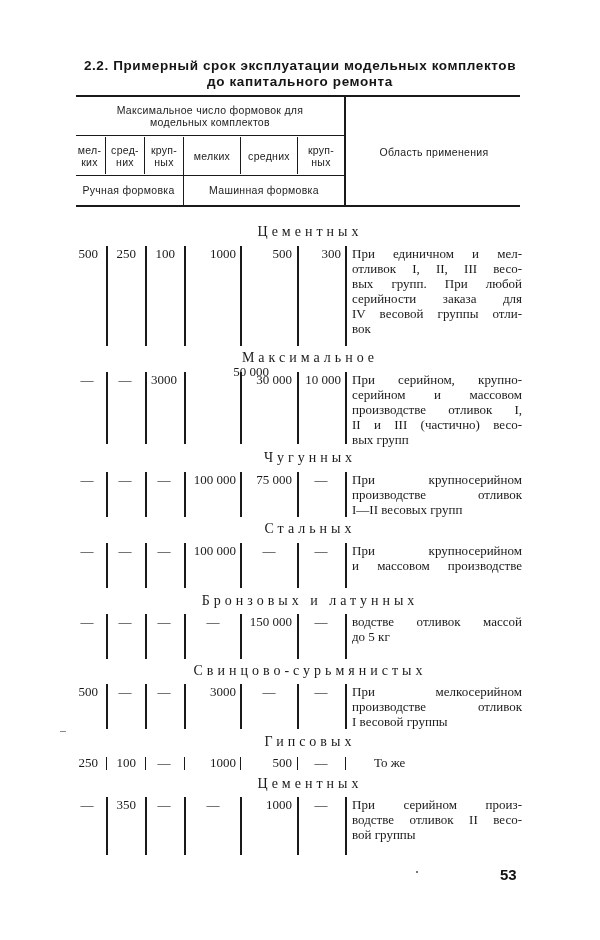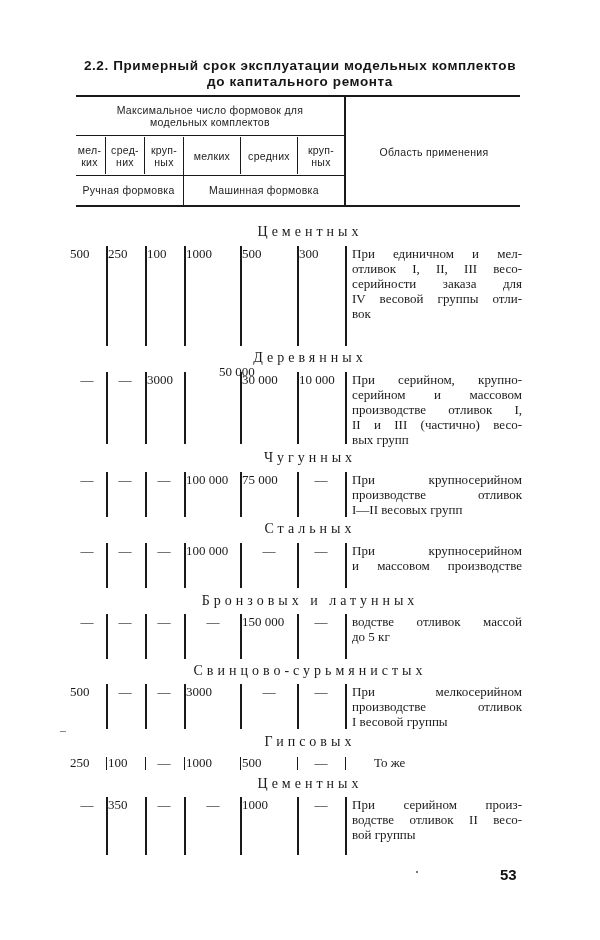--- a/index.html
+++ b/index.html
@@ -21,21 +21,21 @@
     .hsans {
       font-family: "Liberation Sans", "DejaVu Sans", sans-serif;
       font-size: 10.5px; line-height: 12px; text-align: center; color: #222;
       letter-spacing: 0.3px;
     }
     .section {
       left: 70px; width: 480px; text-align: center;
       font-size: 14px; letter-spacing: 4px; color: #1a1a1a;
     }
     .num { font-size: 13px; line-height: 15px; color: #1a1a1a; }
-    .num.r { }
+    .num.r { text-align: right; }
     .num.c { text-align: center; }
     .desc {
       left: 352px; width: 170px; font-size: 13px; line-height: 15px;
       text-align: justify; color: #1a1a1a;
     }
     .desc span { display: block; text-align: justify; text-align-last: justify; }
     .desc span.last { text-align-last: left; }
     .pageno {
       left: 500px; top: 866px; font-family: "Liberation Sans", "DejaVu Sans", sans-serif;
       font-weight: bold; font-size: 15px; color: #111;
@@ -102,26 +102,27 @@
 <div class="abs vline" style="left:184px; top:246px; height:100px;"></div>
 <div class="abs num r" style="left:186px; width:50px; top:246px;">1000</div>
 <div class="abs vline" style="left:240px; top:246px; height:100px;"></div>
 <div class="abs num r" style="left:242px; width:50px; top:246px;">500</div>
 <div class="abs vline" style="left:297px; top:246px; height:100px;"></div>
 <div class="abs num r" style="left:299px; width:42px; top:246px;">300</div>
 <div class="abs vline" style="left:345px; top:246px; height:100px;"></div>
 <div class="abs desc" style="top:246px;">
   <span>При единичном и мел-</span>
   <span>отливок I, II, III весо-</span>
+  <span>вых групп. При любой</span>
   <span>серийности заказа для</span>
   <span>IV весовой группы отли-</span>
   <span class="last">вок</span>
 </div>
 
-<div class="abs section" style="top:350px;">Деревянных</div>
+<div class="abs section" style="top:350px;">Максимальное</div>
 <div class="abs num c" style="left:76px; width:22px; top:372px;">—</div>
 <div class="abs vline" style="left:106px; top:372px; height:72px;"></div>
 <div class="abs num c" style="left:110px; width:30px; top:372px;">—</div>
 <div class="abs vline" style="left:145px; top:372px; height:72px;"></div>
 <div class="abs num r" style="left:147px; width:30px; top:372px;">3000</div>
 <div class="abs vline" style="left:184px; top:372px; height:72px;"></div>
 <div class="abs num r" style="left:186px; width:50px; top:364px;padding-left:33px;">50 000</div>
 <div class="abs vline" style="left:240px; top:372px; height:72px;"></div>
 <div class="abs num r" style="left:242px; width:50px; top:372px;">30 000</div>
 <div class="abs vline" style="left:297px; top:372px; height:72px;"></div>

